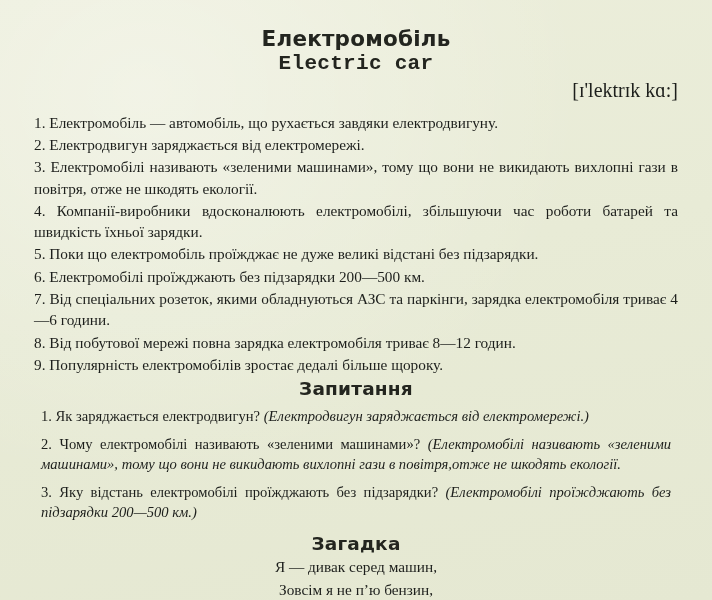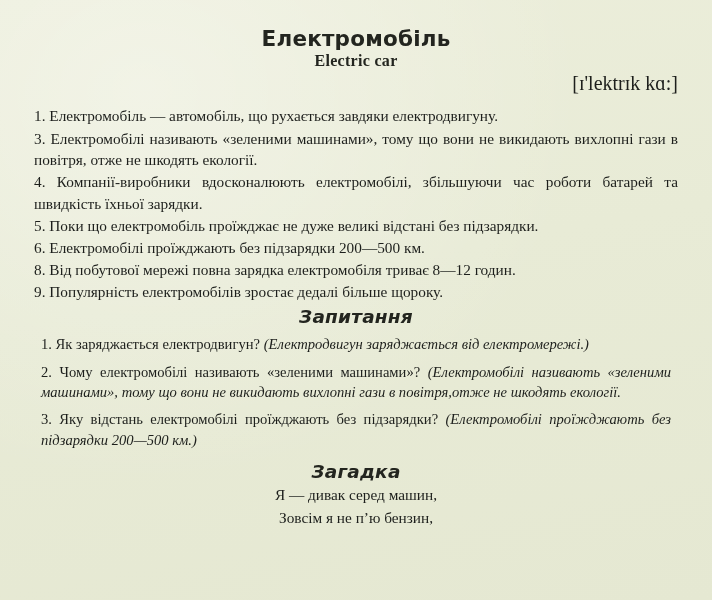--- a/index.html
+++ b/index.html
@@ -31,23 +31,23 @@
   }
   .title-uk {
     font-family: "DejaVu Sans", sans-serif;
     font-weight: bold;
     font-size: 21.5px;
     letter-spacing: 0.2px;
     line-height: 1.18;
     color: #23251f;
   }
   .title-en {
-    font-family: Liberation Serif, serif;
+    font-family: Liberation Mono, monospace;
     font-weight: bold;
-    font-size: 16px;
+    font-size: 21px;
     letter-spacing: 0.3px;
     line-height: 1.25;
     color: #23251f;
   }
   .title-ipa {
     font-family: "Liberation Serif", serif;
     font-size: 20px;
     line-height: 1.3;
     color: #1d1f1c;
     margin-top: -1px;
@@ -72,21 +72,20 @@
   }
   
   .section-heading {
     font-family: "DejaVu Sans", sans-serif;
     font-weight: bold;
     font-size: 18.5px;
     text-align: center;
     letter-spacing: 0.2px;
     color: #23251f;
     margin: 3px 0 2px 0;
-    font-style: italic;
   }
   .heading-zagadka {
     margin-top: 11px;
   }
   
   .questions {
     margin: 0;
     padding: 0;
     list-style: none;
   }
@@ -121,24 +120,26 @@
 <div class="page">
 
   <div class="title-block">
     <div class="title-uk">Електромобіль</div>
     <div class="title-en">Electric car</div>
     <div class="title-ipa">[ɪ'lektrɪk kɑ:]</div>
   </div>
 
   <ul class="facts">
     <li class="single">1. Електромобіль — автомобіль, що рухається завдяки  електродвигуну.</li>
+    <li class="single">2. Електродвигун заряджається від електромережі.</li>
     <li>3. Електромобілі називають «зеленими машинами», тому що вони не викидають вихлопні гази в повітря, отже не шкодять екології.</li>
     <li>4. Компанії-виробники вдосконалюють електромобілі, збільшуючи  час роботи батарей та швидкість їхньої зарядки.</li>
     <li class="single">5. Поки що електромобіль проїжджає не дуже великі відстані без підзарядки.</li>
     <li class="single">6. Електромобілі проїжджають без підзарядки 200—500 км.</li>
+    <li>7. Від спеціальних розеток, якими обладнуються АЗС та паркінги, зарядка електромобіля триває 4—6 години.</li>
     <li class="single">8. Від побутової мережі повна зарядка електромобіля триває  8—12 годин.</li>
     <li class="single">9. Популярність електромобілів зростає дедалі більше щороку.</li>
   </ul>
 
   <div class="section-heading">Запитання</div>
 
   <ul class="questions">
     <li class="single"><span>1. Як заряджається електродвигун? </span><span class="answer">(Електродвигун заряджається від електромережі.)</span></li>
     <li><span>2. Чому електромобілі називають «зеленими машинами»? </span><span class="answer">(Електромобілі називають «зеленими машинами», тому що вони не викидають вихлопні гази в повітря,отже не шкодять екології.</span></li>
     <li><span>3. Яку відстань електромобілі проїжджають без підзарядки? </span><span class="answer">(Електромобілі проїжджають без підзарядки 200—500 км.)</span></li>

